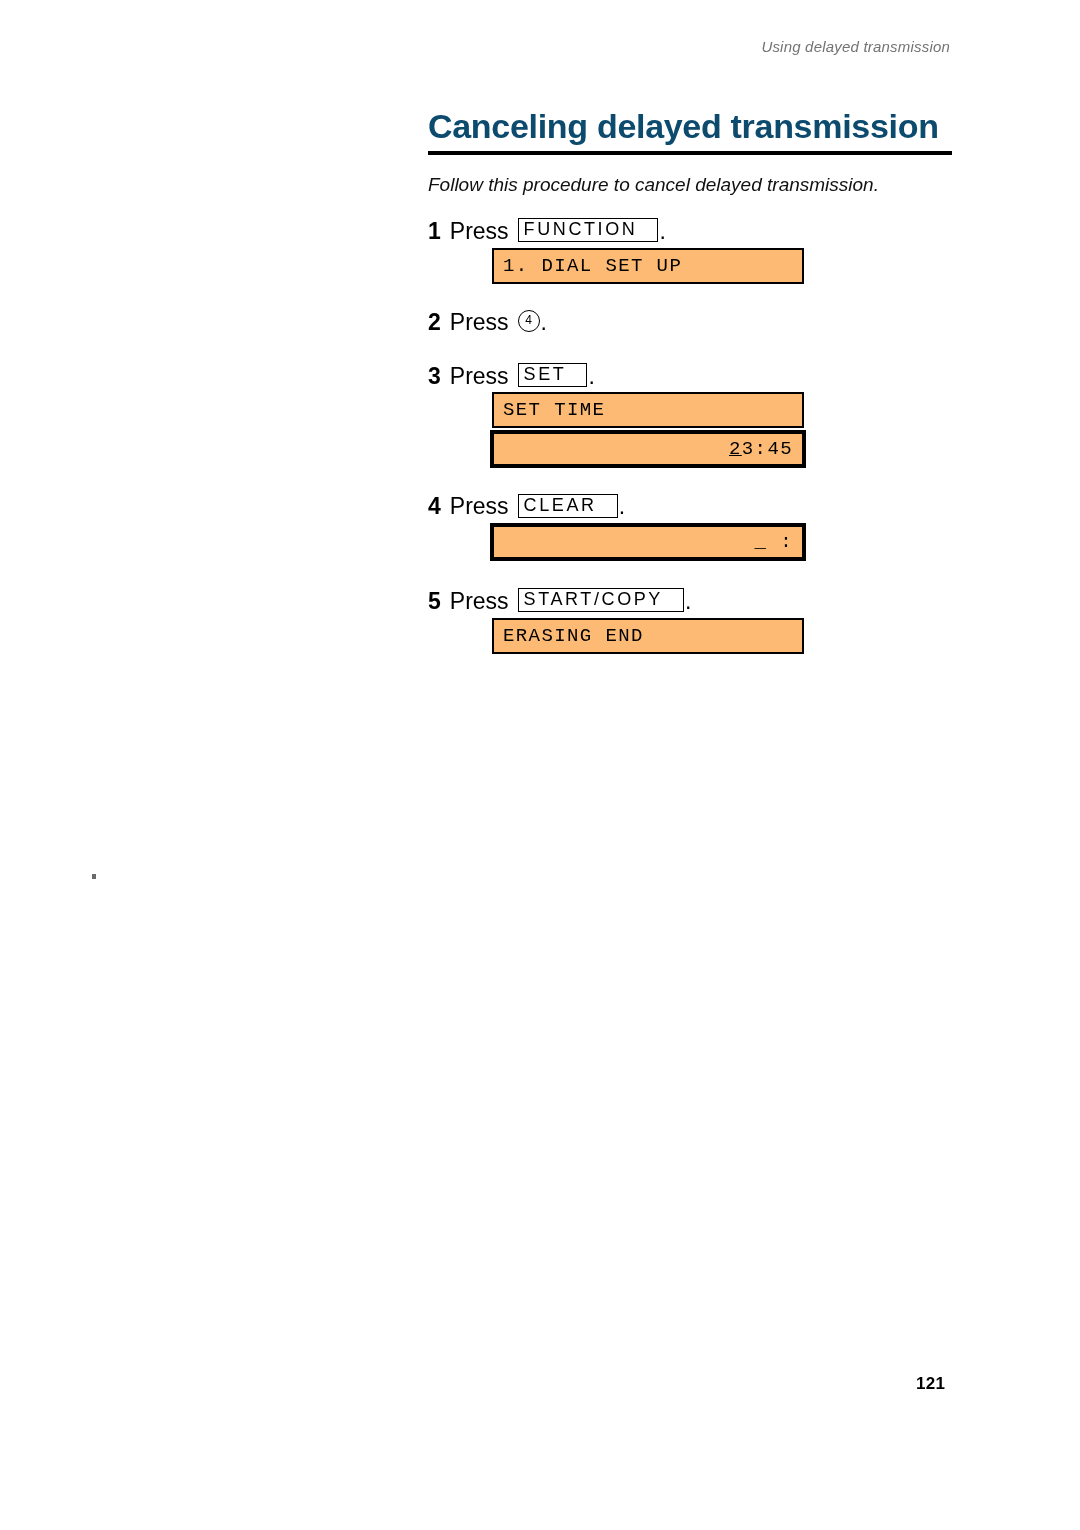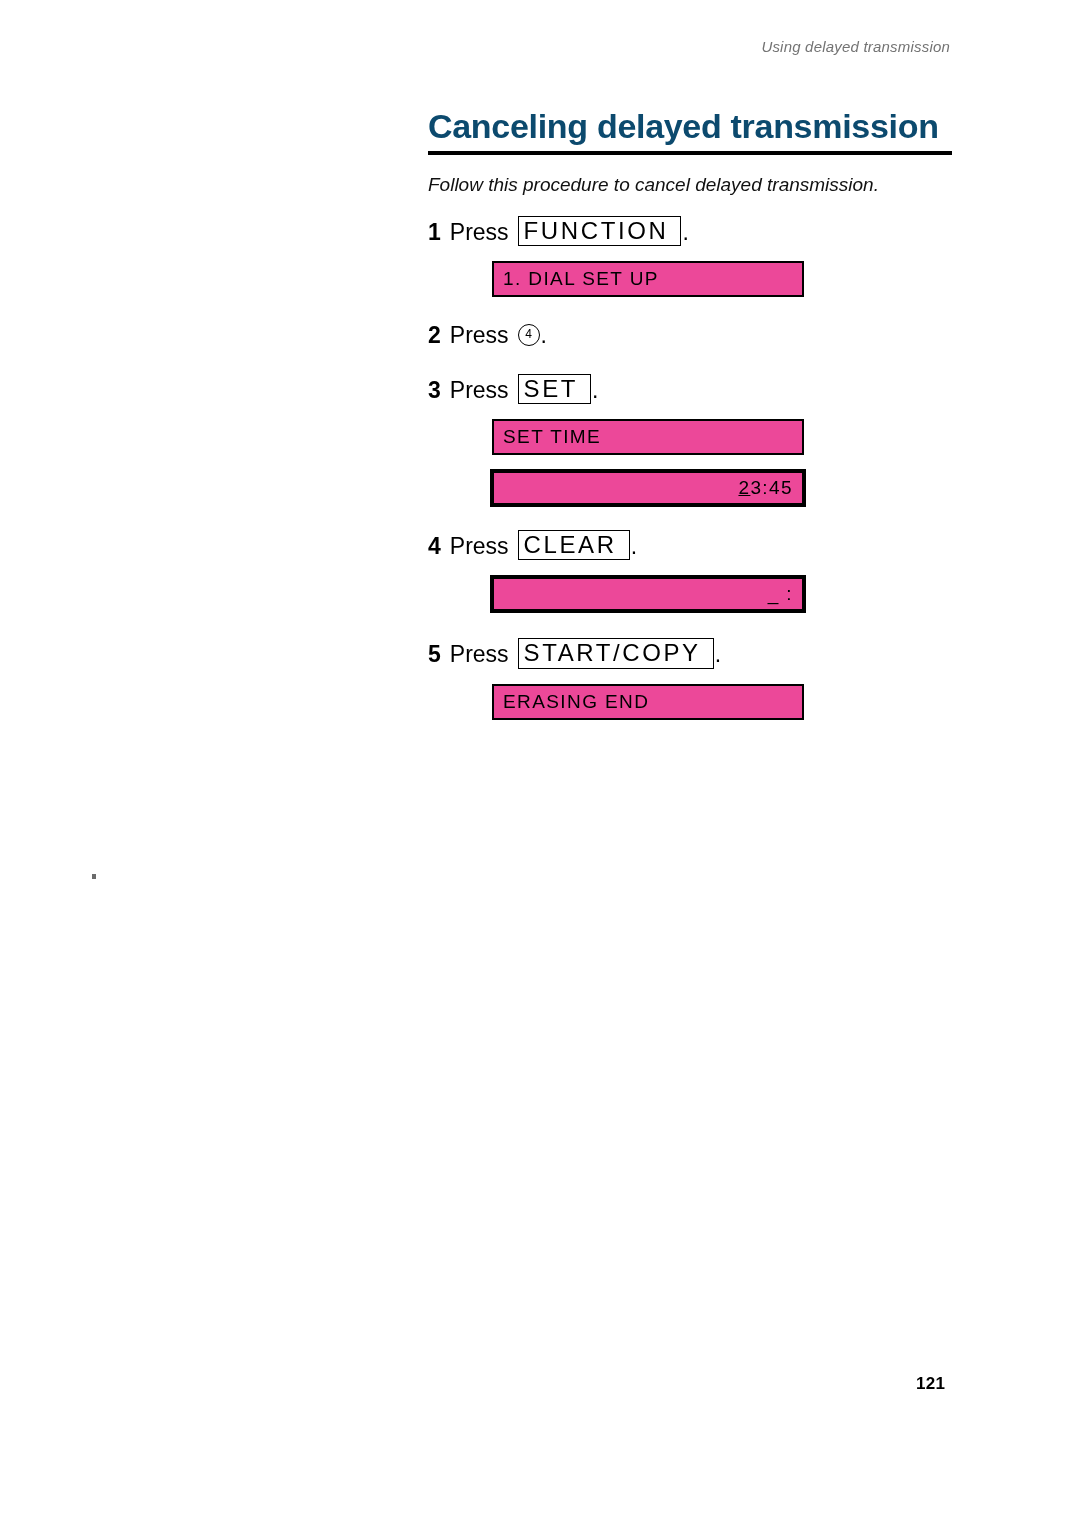--- a/index.html
+++ b/index.html
@@ -76,22 +76,22 @@
   }
   .step-verb {
     font-weight: normal;
     margin-right: 9px;
   }
 
   
   .keycap {
     display: inline-block;
     border: 1.6px solid #000;
-    padding: 1px 12px 2px 5px;
-    font-size: 24px;
+    padding: 1px 20px 2px 5px;
+    font-size: 18px;
     letter-spacing: 2.6px;
     line-height: 1.05;
     margin-right: 1px;
     position: relative;
     top: -1px;
   }
 
   
   .circlekey {
     display: inline-block;
@@ -105,26 +105,26 @@
     margin-right: 1px;
     position: relative;
     top: -1px;
   }
   .period { font-size: 23px; }
 
   
   .lcd {
     box-sizing: border-box;
     margin-left: 64px;
-    margin-top: 14px;
+    margin-top: 2px;
     width: 312px;
     height: 36px;
     border: 2.5px solid #000;
-    background: #ec4899;
-    font-family: Liberation Sans, sans-serif;
+    background: #fdba74;
+    font-family: Liberation Mono, monospace;
     font-size: 19px;
     letter-spacing: 1.4px;
     line-height: 32px;
     padding: 0 9px;
     white-space: pre;
     overflow: hidden;
   }
   .lcd.thick {
     border-width: 4px;
     height: 38px;

